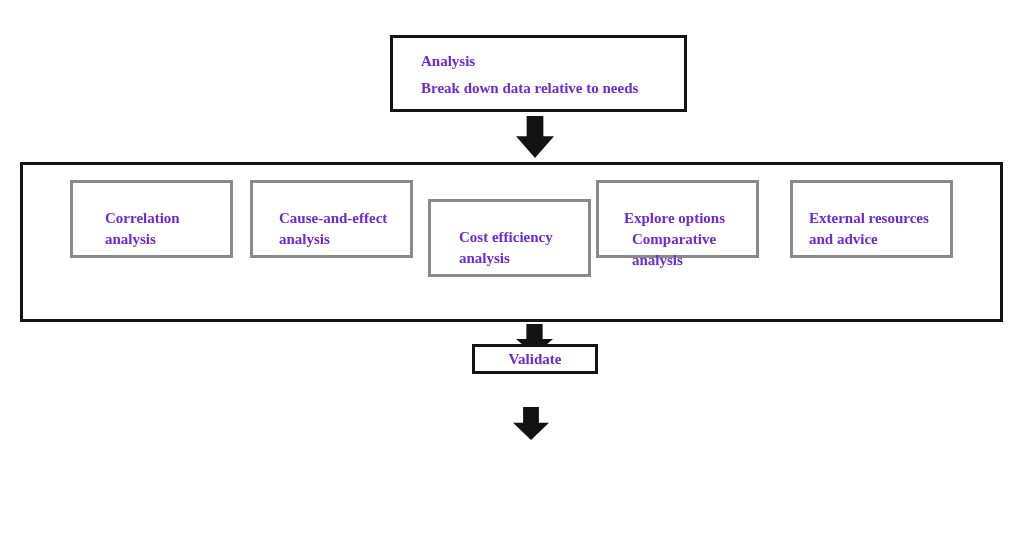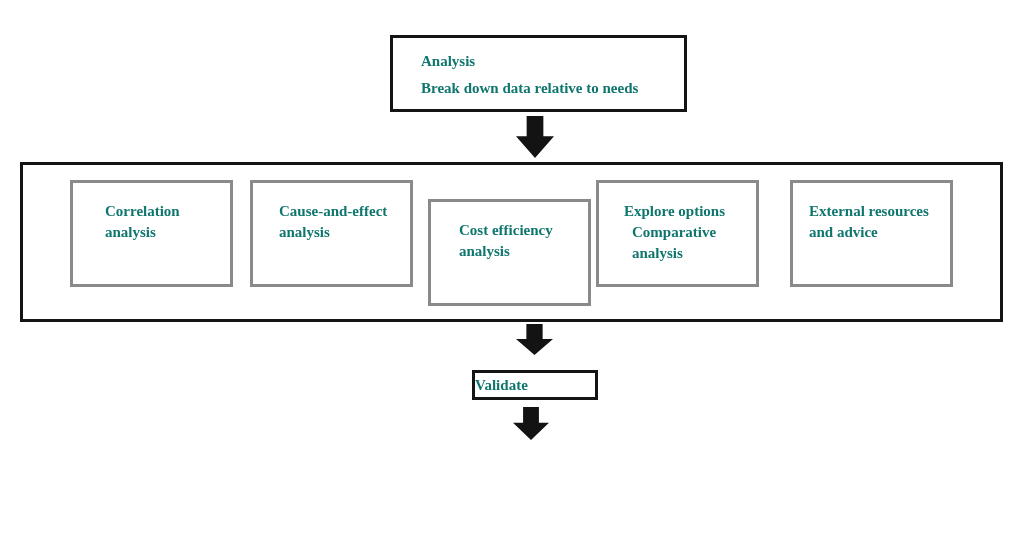--- a/index.html
+++ b/index.html
@@ -3,21 +3,21 @@
 <meta charset="utf-8">
 <style>
   html, body { margin: 0; padding: 0; background: #ffffff; }
   .canvas {
     position: relative;
     width: 1024px;
     height: 555px;
     background: #ffffff;
     font-family: "Liberation Serif", serif;
     font-weight: bold;
-    color: #0f766e;
+    color: #6d28d9;
     font-size: 15px;
     overflow: hidden;
   }
   .box {
     position: absolute;
     background: #ffffff;
     border: 3px solid #141414;
     box-sizing: border-box;
   }
   .top-box {
@@ -31,46 +31,47 @@
     position: absolute;
     left: 20px; top: 162px;
     width: 983px; height: 160px;
     border: 3px solid #141414;
     box-sizing: border-box;
     background: #ffffff;
   }
   .abox {
     position: absolute;
     top: 15px;
-    width: 163px; height: 107px;
+    width: 163px; height: 78px;
     border: 3px solid #8a8a8a;
     box-sizing: border-box;
     background: #ffffff;
-    padding-top: 18px;
+    padding-top: 25px;
     line-height: 21px;
   }
   .abox.b1 { left: 47px;  padding-left: 32px; padding-right: 5px; }
   .abox.b2 { left: 227px; padding-left: 26px; padding-right: 5px; }
   .abox.b3 { left: 405px; padding-left: 28px; padding-right: 5px; margin-top: 19px; }
   .abox.b4 { left: 573px; padding-left: 25px; padding-right: 5px; }
   .abox.b5 { left: 767px; padding-left: 16px; padding-right: 4px; }
   .abox .p2 { padding-left: 8px; }
   .arrow {
     position: absolute;
     background: #131313;
     clip-path: polygon(28% 0, 72% 0, 72% 48%, 100% 48%, 50% 100%, 0 48%, 28% 48%);
   }
   .arrow1 { left: 516px; top: 116px; width: 38px; height: 42px; }
   .arrow2 { left: 516px; top: 324px; width: 37px; height: 31px; }
   .arrow3 { left: 513px; top: 407px; width: 36px; height: 33px; }
   .validate-box {
-    left: 472px; top: 370px;
+    left: 472px; top: 344px;
     width: 126px; height: 30px;
     display: flex;
     align-items: center;
+    justify-content: center;
   }
   .final-box {
     left: 413px; top: 445px;
     width: 274px; height: 75px;
     padding: 12px 10px 0 36px;
     line-height: 22px;
   }
 </style>
 </head>
 <body>

